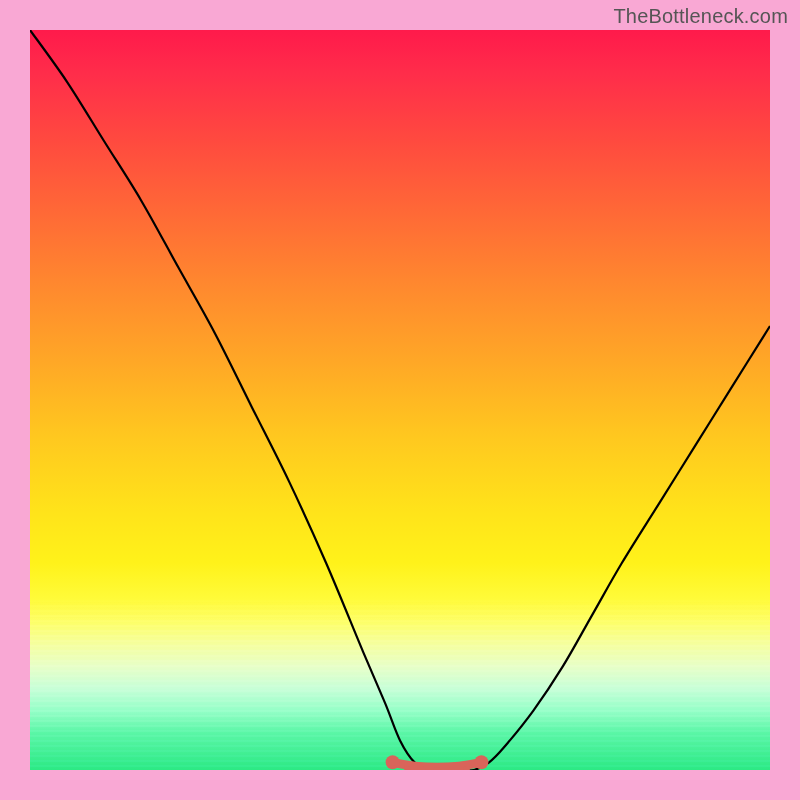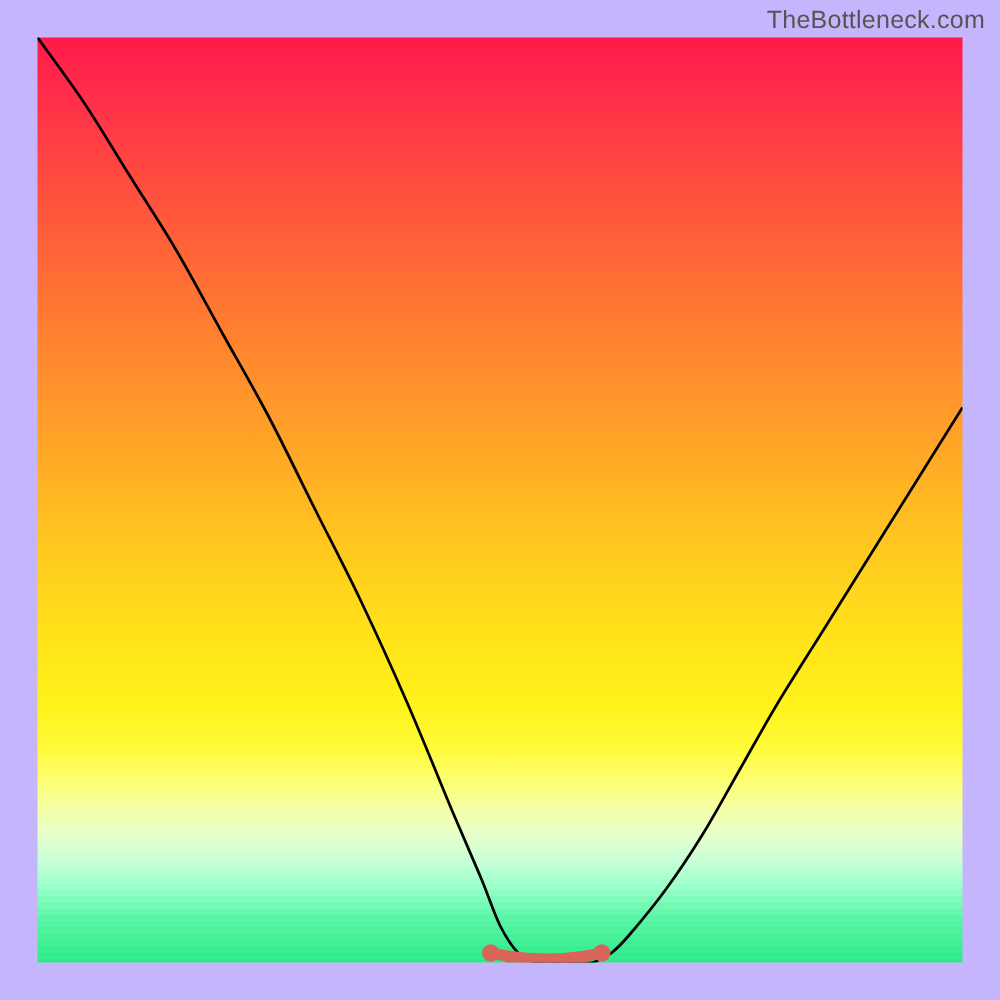--- a/index.html
+++ b/index.html
@@ -7,21 +7,21 @@
     padding: 0;
     width: 800px;
     height: 800px;
     background: #000;
     overflow: hidden;
     font-family: Arial, Helvetica, sans-serif;
   }
   .frame {
     position: absolute;
     inset: 0;
-    background: #c4b5fd;
+    background: #f9a8d4;
   }
   .plot-area {
     position: absolute;
     left: 30px;
     top: 30px;
     width: 740px;
     height: 740px;
     background: linear-gradient(to bottom,
       #ff1a4b 0%,
       #ff2d4a 6%,

